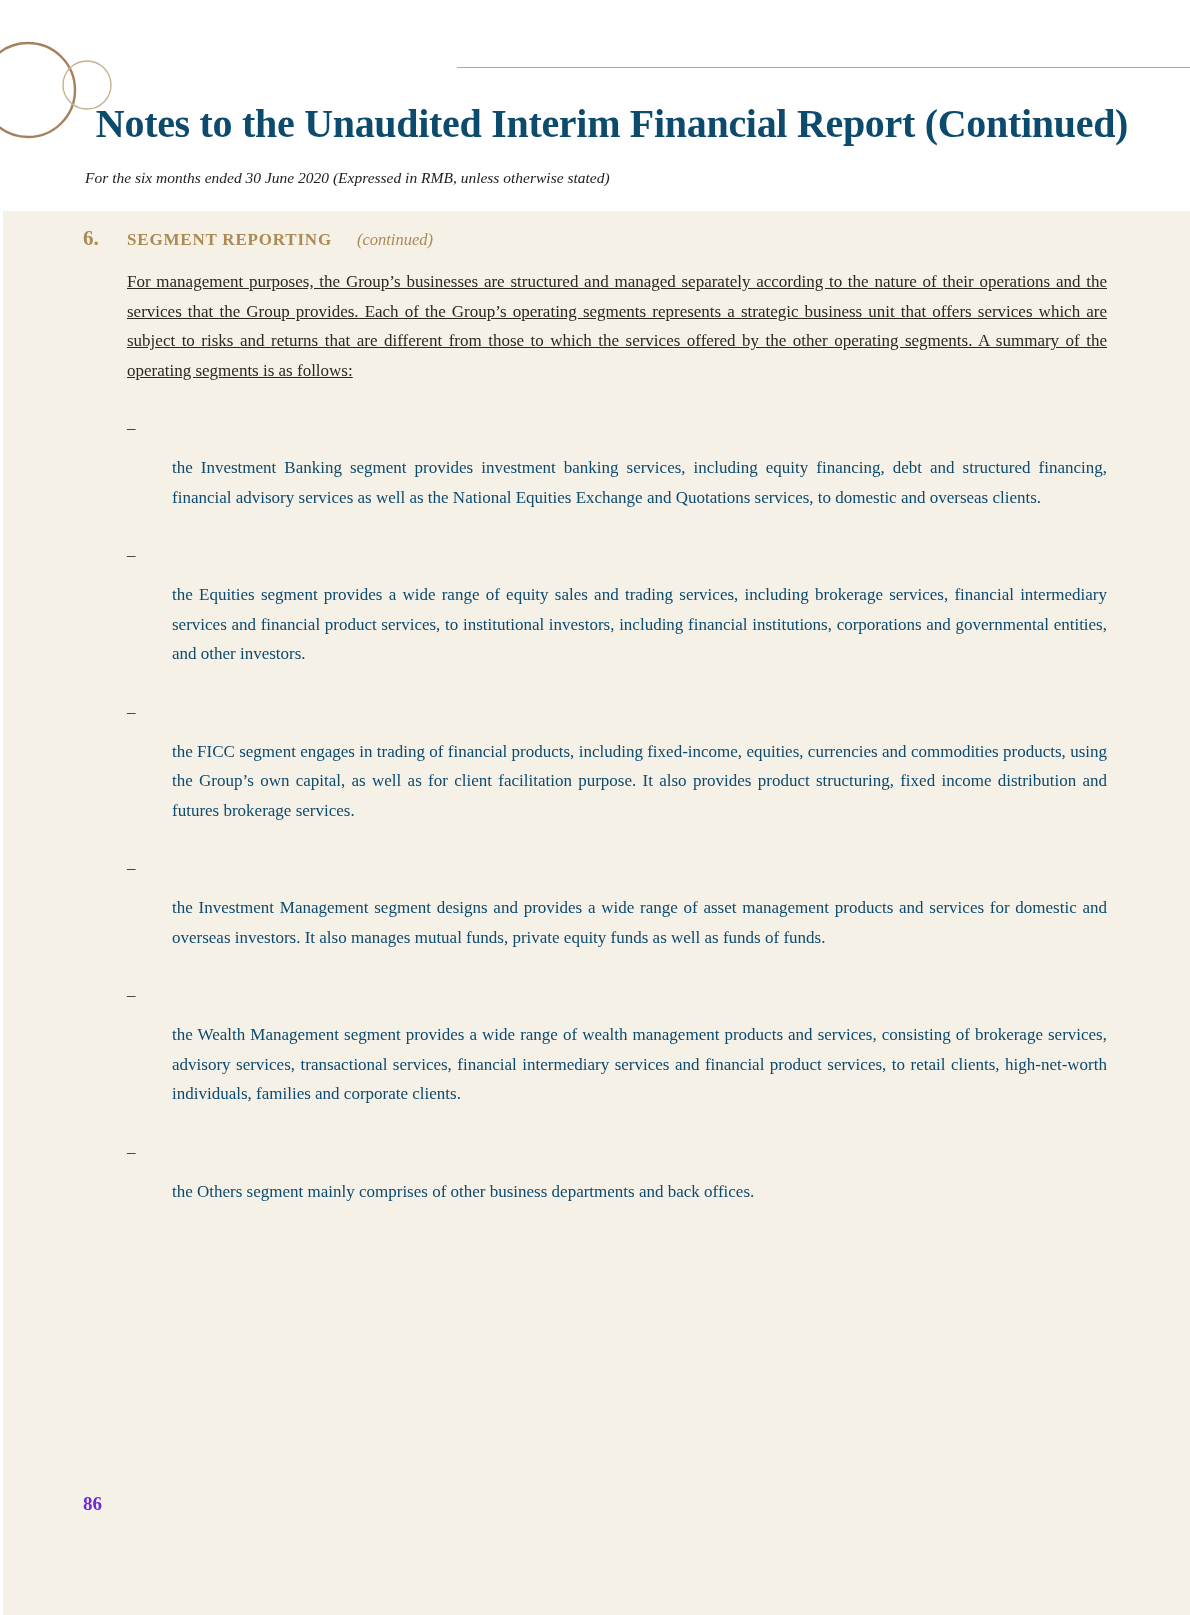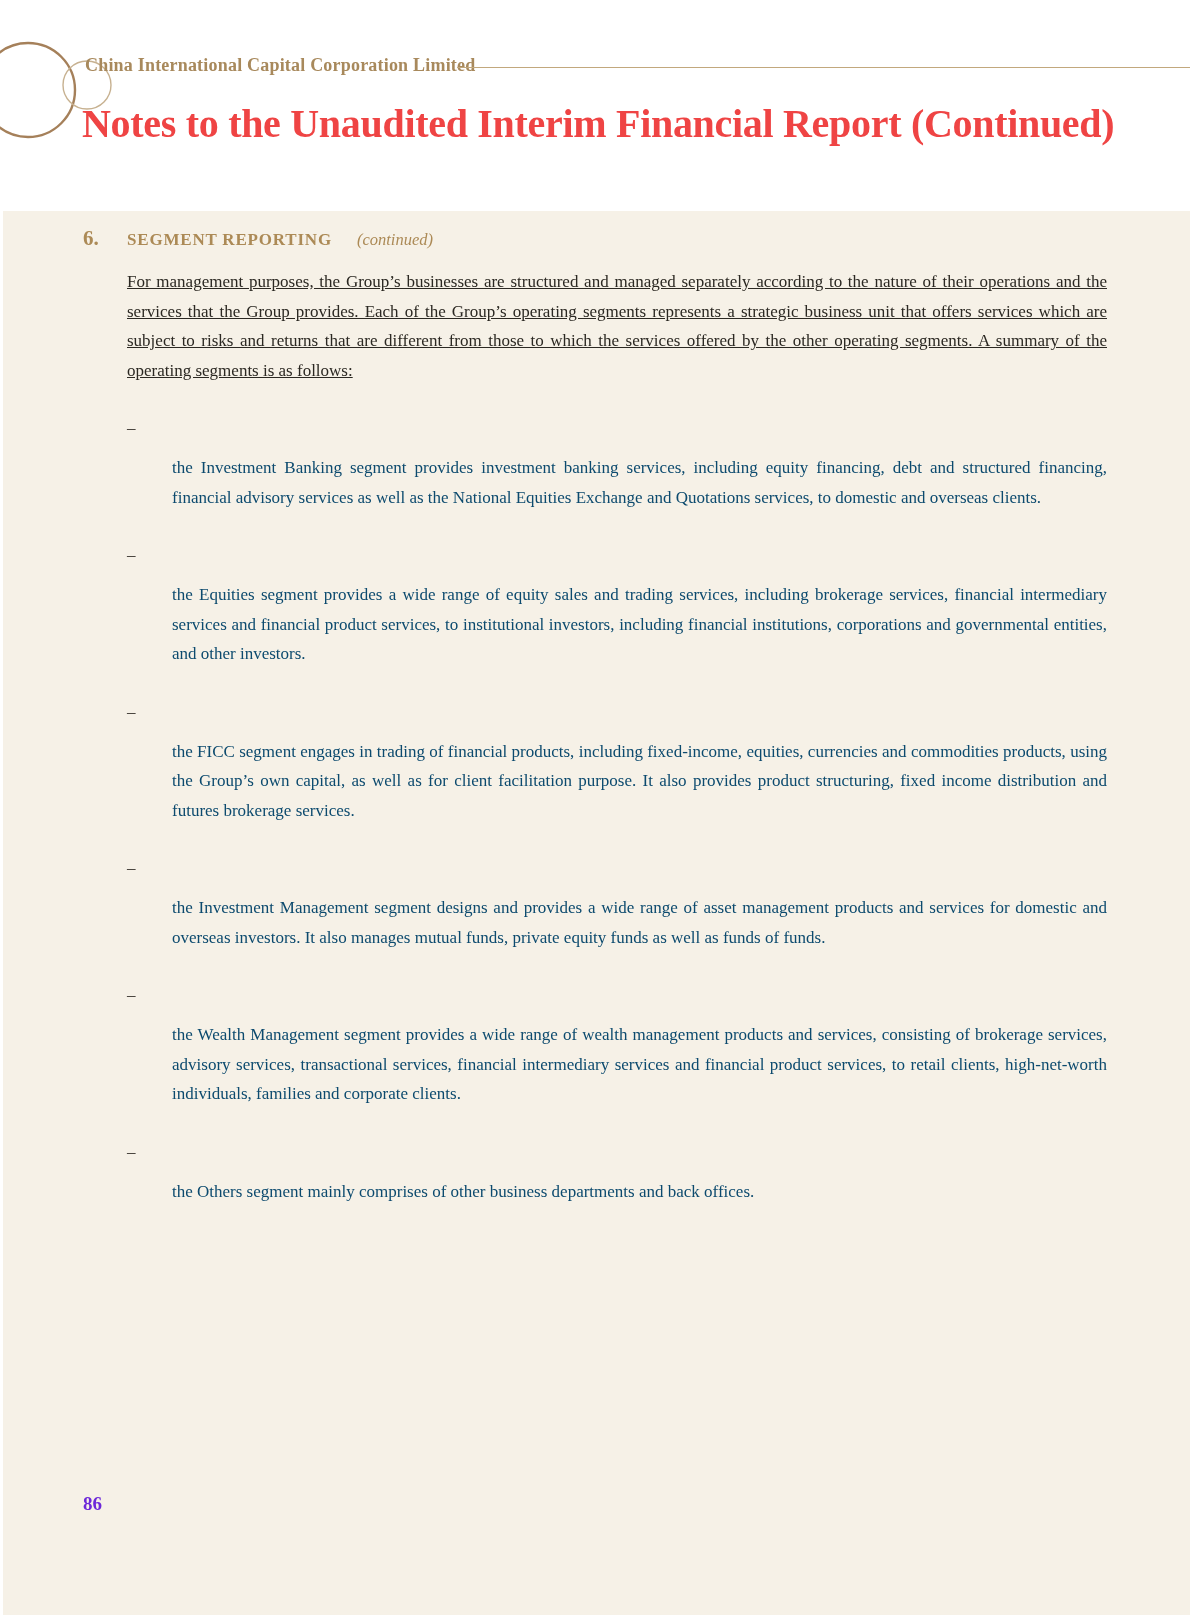--- a/index.html
+++ b/index.html
@@ -41,23 +41,24 @@
     top: 67px;
     height: 1px;
     background: #c2a87d;
   }
   .doc-title {
     position: absolute;
     left: 82px; top: 100px;
     width: 1060px;
     font-size: 40px;
     font-weight: bold;
-    color: #ef4444;
+    color: #0c4a6e;
     letter-spacing: -0.3px;
     white-space: nowrap;
+    text-align: center;
   }
   .doc-subtitle {
     position: absolute;
     left: 85px; top: 169px;
     font-size: 15.5px;
     font-style: italic;
     color: #23211c;
   }
 
   
@@ -139,26 +140,26 @@
 
   <div class="header">
 
     <div class="logo">
       <svg width="120" height="125" viewBox="0 0 120 125">
         <circle cx="28" cy="60" r="47" fill="none" stroke="#a5805a" stroke-width="2.4"></circle>
         <circle cx="87" cy="55" r="24" fill="none" stroke="#c7b190" stroke-width="1.4"></circle>
       </svg>
     </div>
 
-    <div class="company">China International Capital Corporation Limited</div>
 
     <div class="header-rule"></div>
 
     <h1 class="doc-title">Notes to the Unaudited Interim Financial Report (Continued)</h1>
 
+    <div class="doc-subtitle">For the six months ended 30 June 2020 (Expressed in RMB, unless otherwise stated)</div>
   </div>
 
   <div class="content">
 
     <div class="section-heading">
       <span class="section-number">6.</span>
       <span class="section-title">SEGMENT REPORTING</span>
       <span class="section-continued">(continued)</span>
     </div>
 

